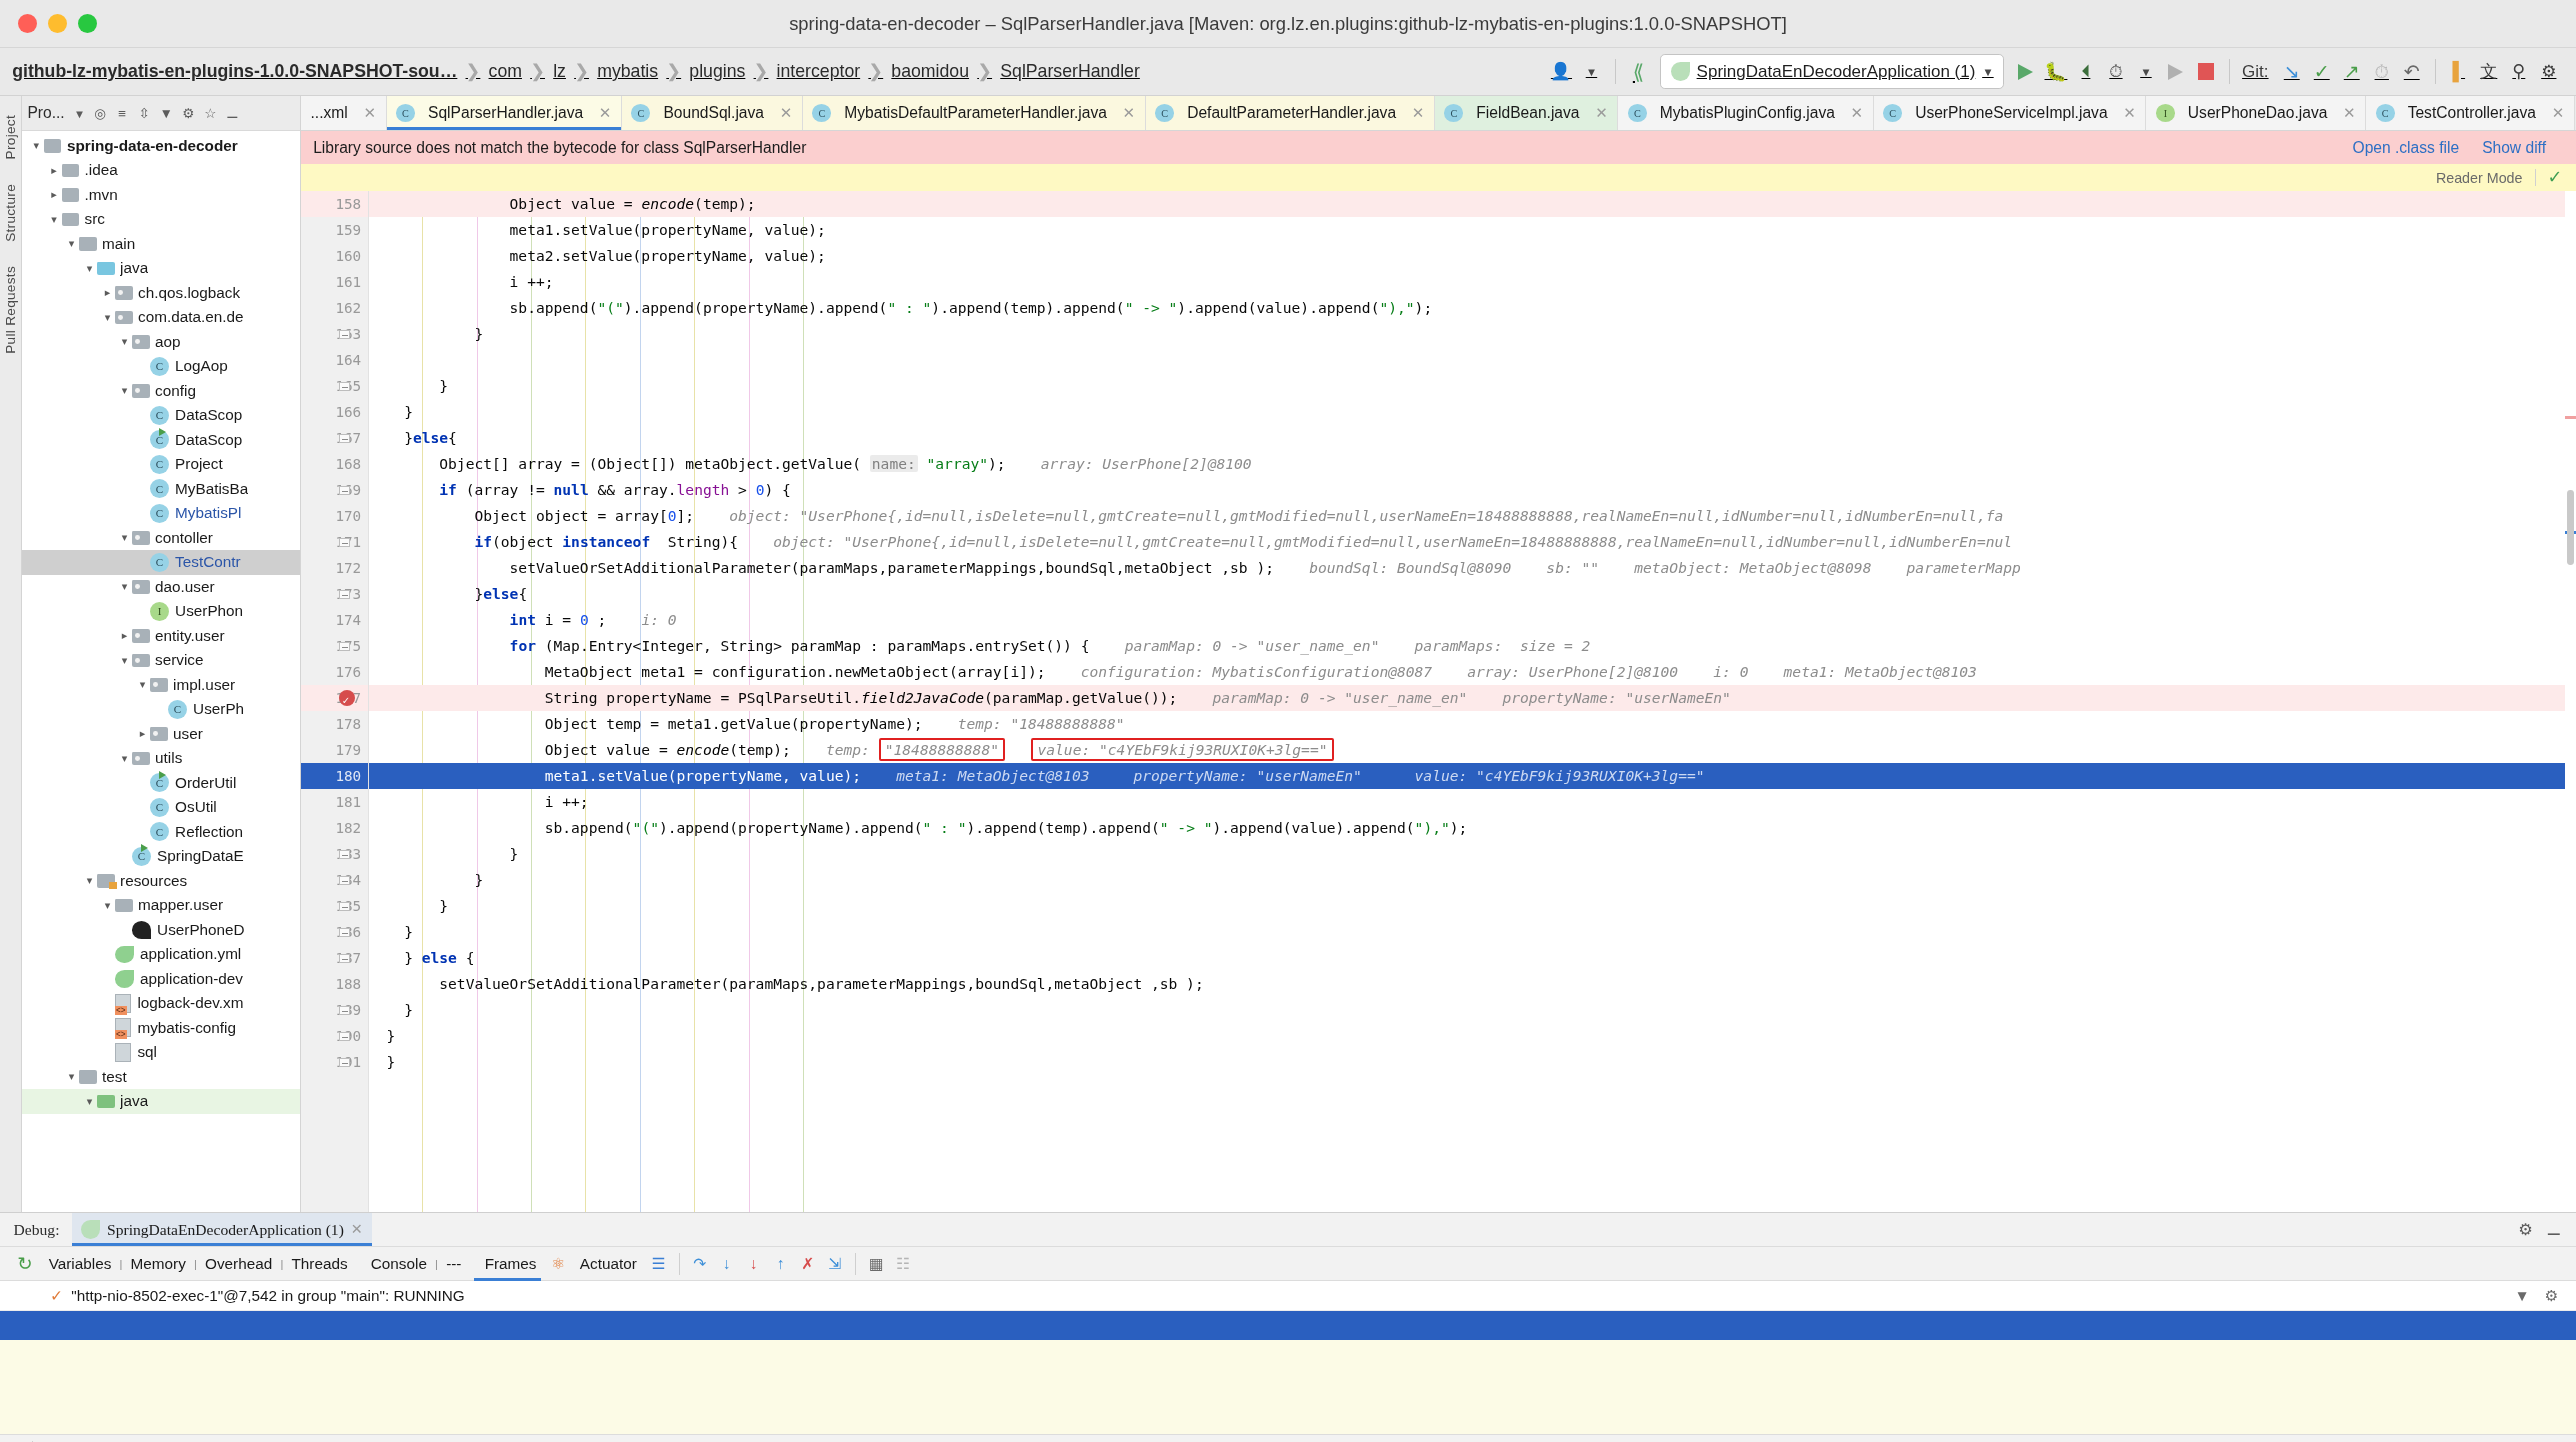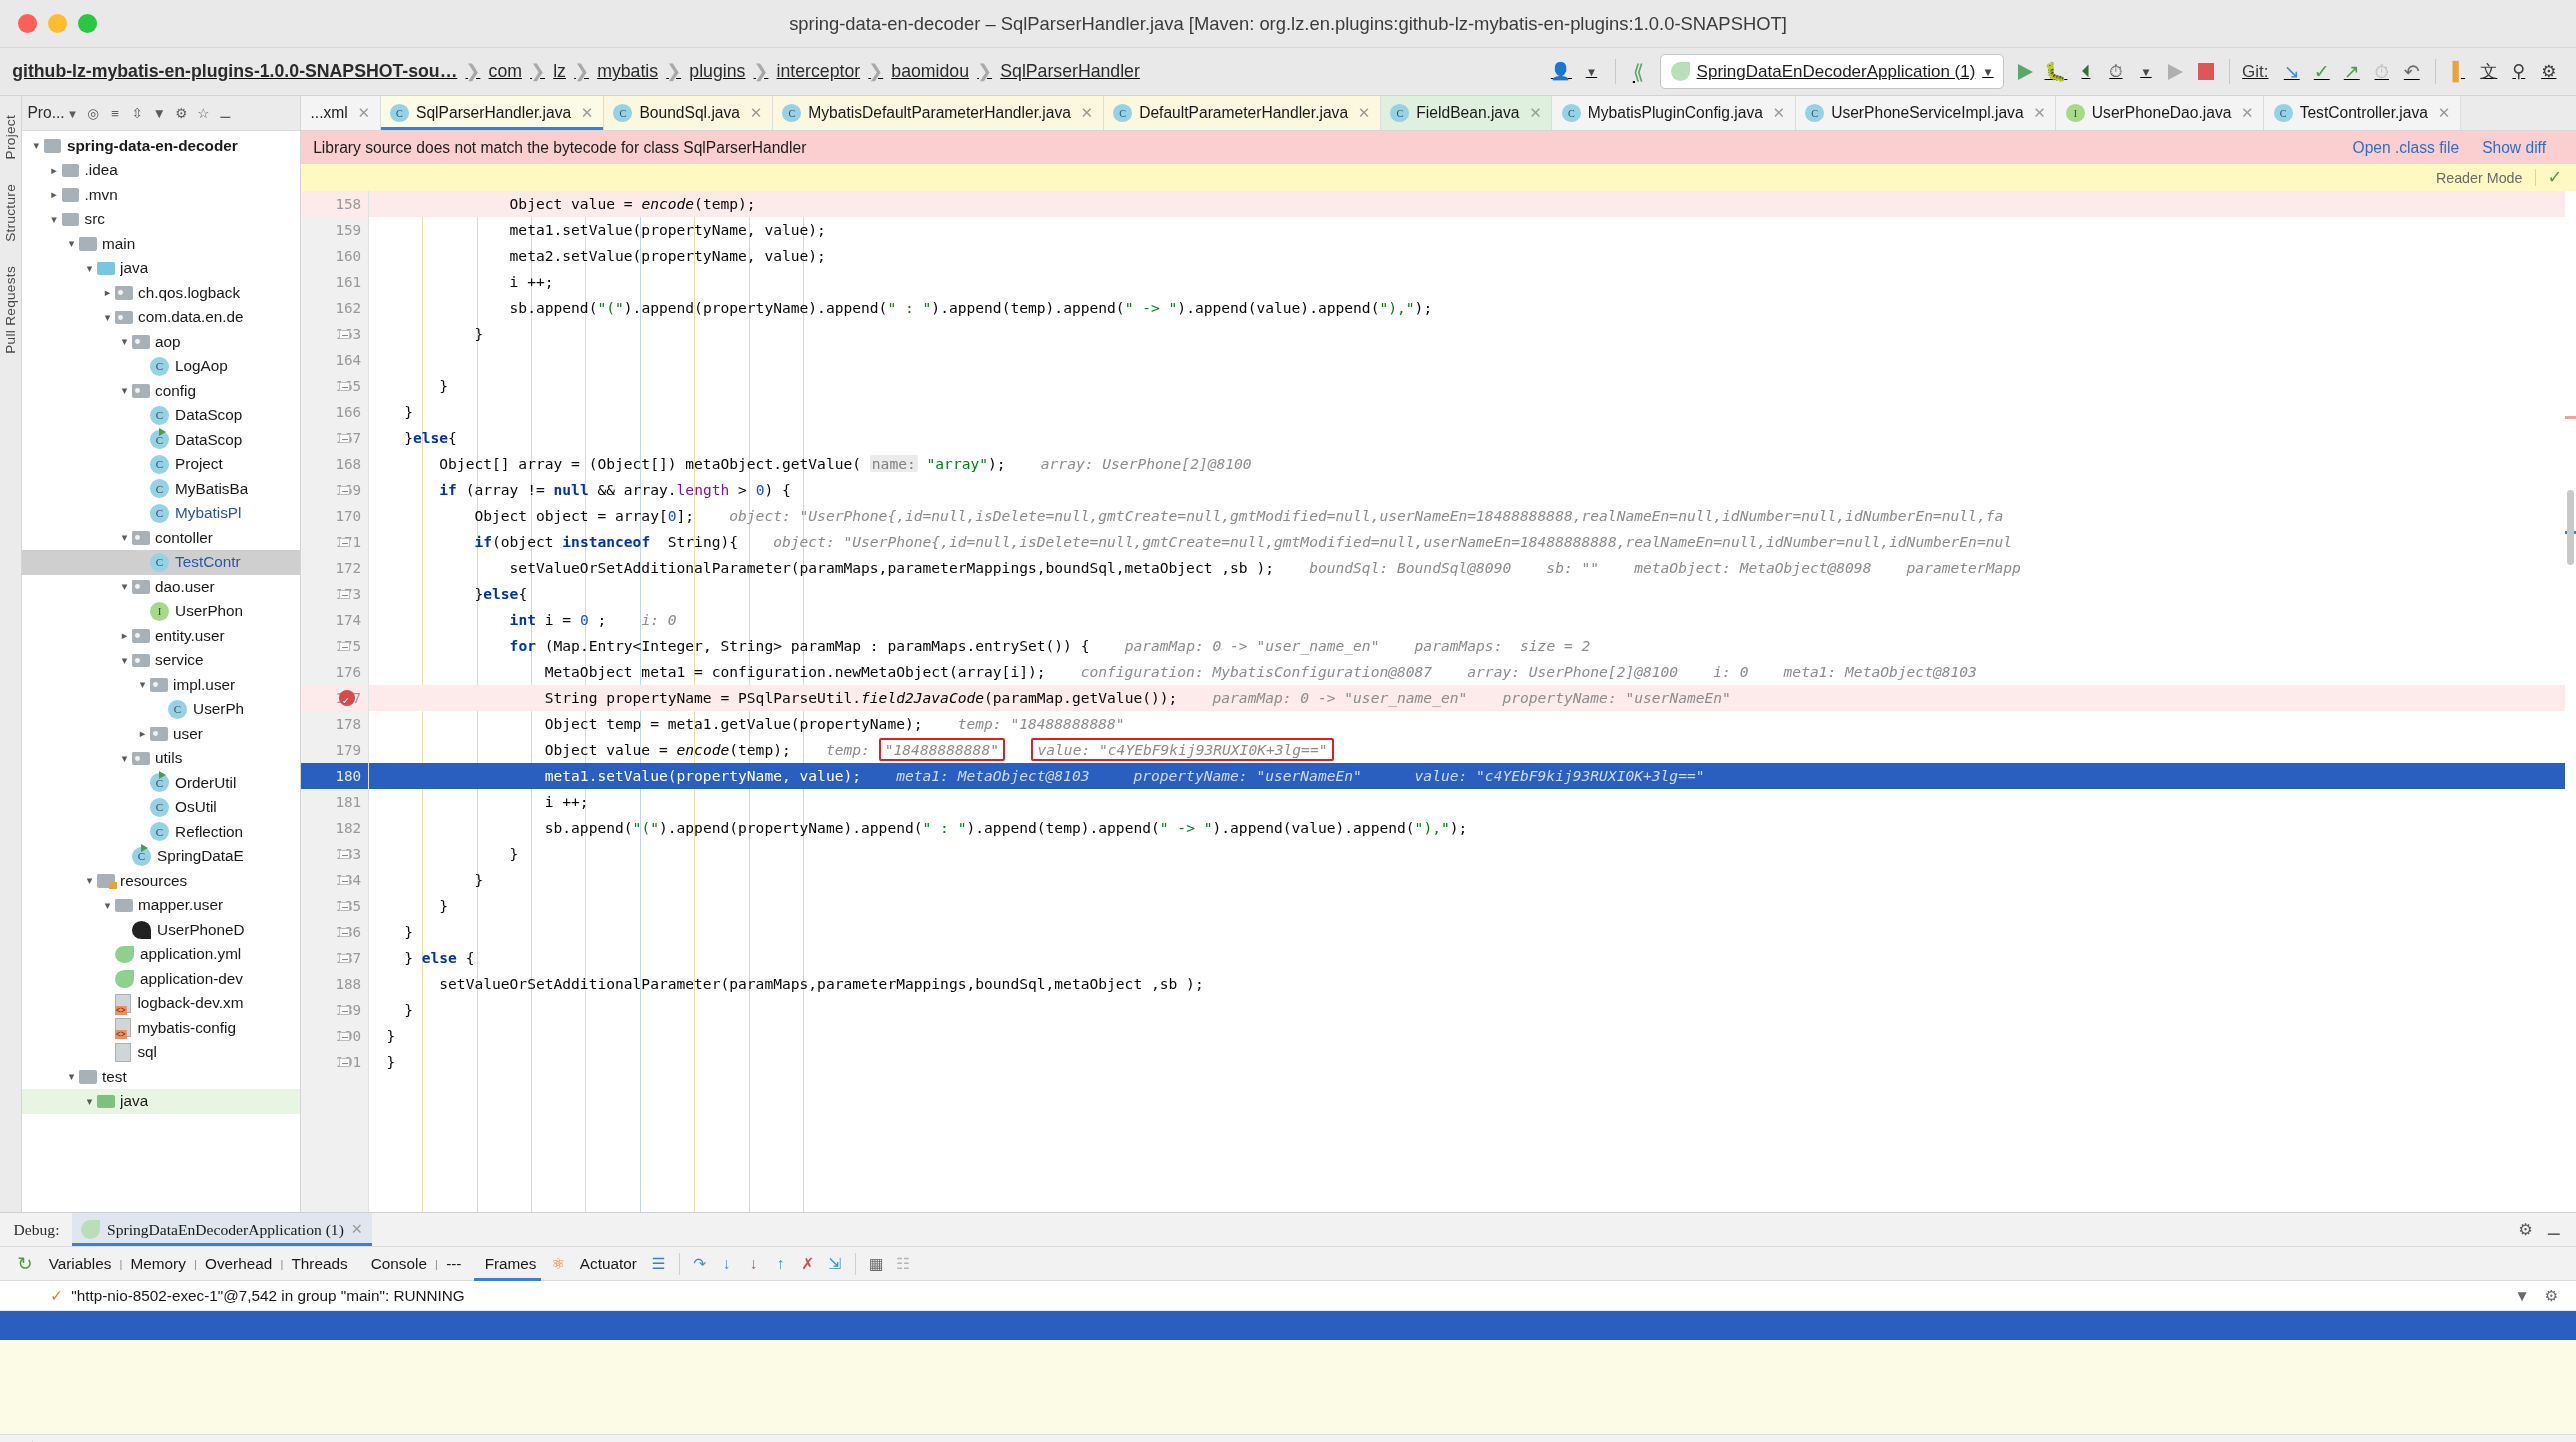--- a/index.html
+++ b/index.html
@@ -64,21 +64,21 @@
     font-size:13.6px; color:#4a4a4a; margin:12.2px 0; letter-spacing:0.3px;
   }
   .vlabel.rot{ transform:rotate(180deg); }
 
   
   .project-panel{ width:279px; background:#fff; border-right:0.7px solid #d4d4d4; display:flex; flex-direction:column; }
   .proj-header{
     height:35px; background:#ebebeb; border-bottom:0.7px solid #d9d9d9;
     display:flex; align-items:center; padding:0 5.4px; gap:0px;
   }
-  .proj-title{ font-size:15.6px; color:#2b2b2b; margin-right:2px; }
+  .proj-title{ font-size:15.6px; color:#2b2b2b; margin-right:9px; }
   .ph-icn{ width:22px;height:22px; display:flex;align-items:center;justify-content:center; font-size:13.6px; color:#5c5c5c;}
   .tree{ flex:1; overflow:hidden; padding-top:2.7px; font-size:15.3px; color:#1a1a1a; }
   .trow{ height:24.5px; display:flex; align-items:center; white-space:nowrap; }
   .trow.sel{ background:#cfcfcf; }
   .trow.greenrow{ background:#e8f5e3; }
   .chev{ width:15px; display:inline-block; text-align:center; color:#5a5a5a; font-size:11px; flex:0 0 15px;}
   .fold{ width:17.7px;height:13.6px;background:#a8b1b8;border-radius:1.4px 2px 2px 2px; margin-right:5.4px; position:relative; flex:0 0 17.7px;}
   .fold.blue{ background:#79c6e0; }
   .fold.green{ background:#7ec17e; }
   .fold.pkg::after{ content:""; position:absolute; left:3.4px; top:4.1px; width:4.8px;height:4.8px;border-radius:50%; background:#f2f2f2;}
@@ -104,21 +104,21 @@
 
   
   .editor-col{ flex:1; display:flex; flex-direction:column; min-width:0; background:#fff; }
 
   
   .tabs{
     height:35px; background:#ebebeb; display:flex; align-items:stretch;
     border-bottom:0.7px solid #d6d6d6; overflow:hidden; flex:0 0 35px;
   }
   .tab{
-    display:flex; align-items:center; padding:0 9.5px; gap:7px;
+    display:flex; align-items:center; padding:0 9.5px; gap:13px;
     font-size:15.6px; color:#1a1a1a; white-space:nowrap; position:relative;
     border-right:0.7px solid #dcdcdc;
   }
   .tab .cls{ width:17.7px;height:17.7px;font-size:10.2px;margin-right:0; }
   .tab .x{ color:#9a9a9a; font-size:15px; margin-left:2.7px; }
   .tab.modified{ background:#fbf8df; }
   .tab.active{ background:#fcfbe6; }
   .tab.active::after{ content:""; position:absolute; left:0; right:0; bottom:0; height:3.4px; background:#3a7fd5;}
   .tab.green{ background:#dff0df; }
   .tab.white{ background:#f4f4f4; }

